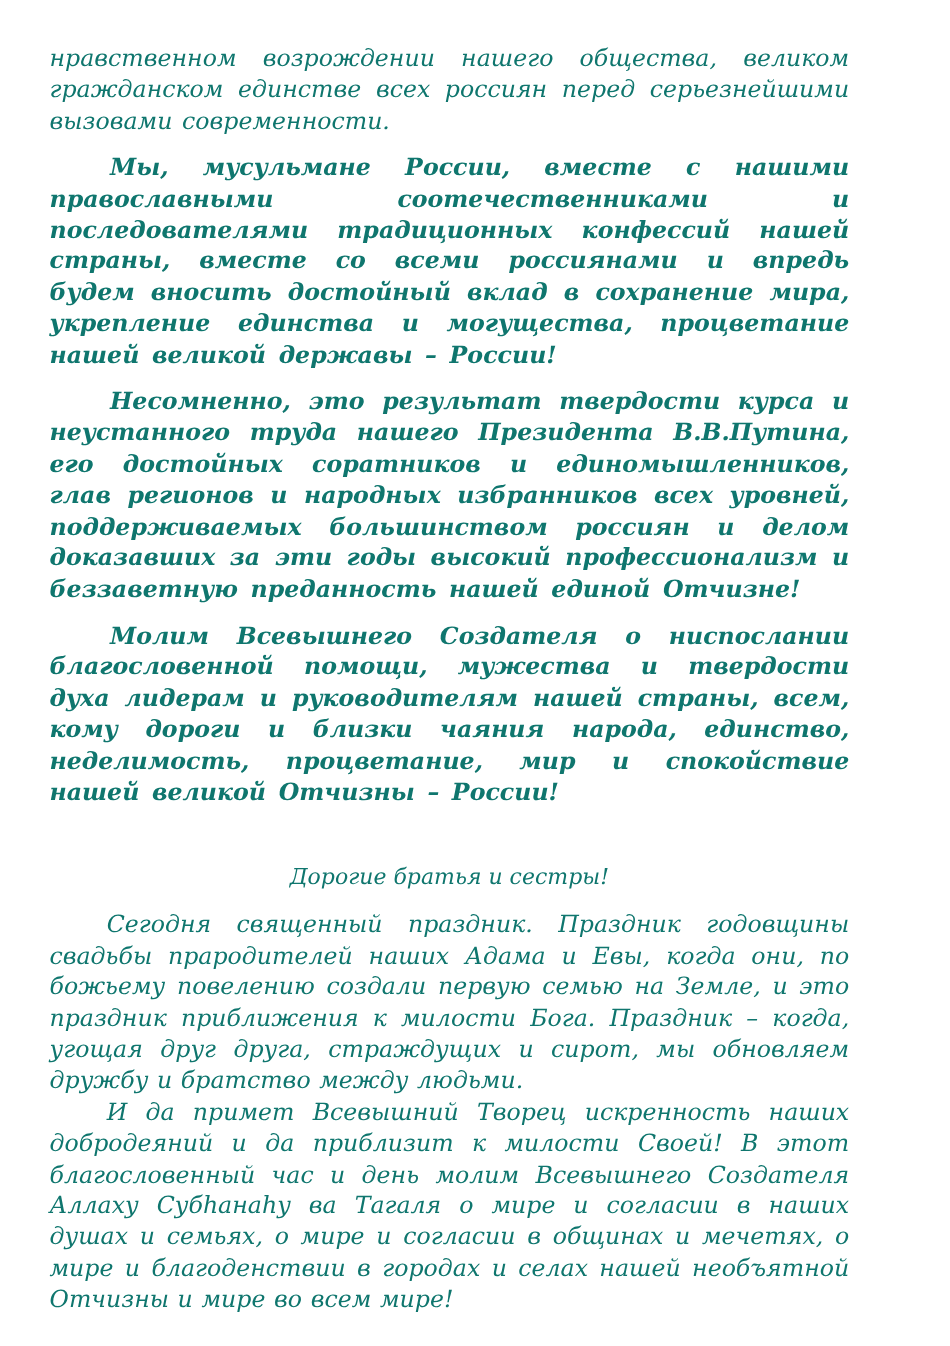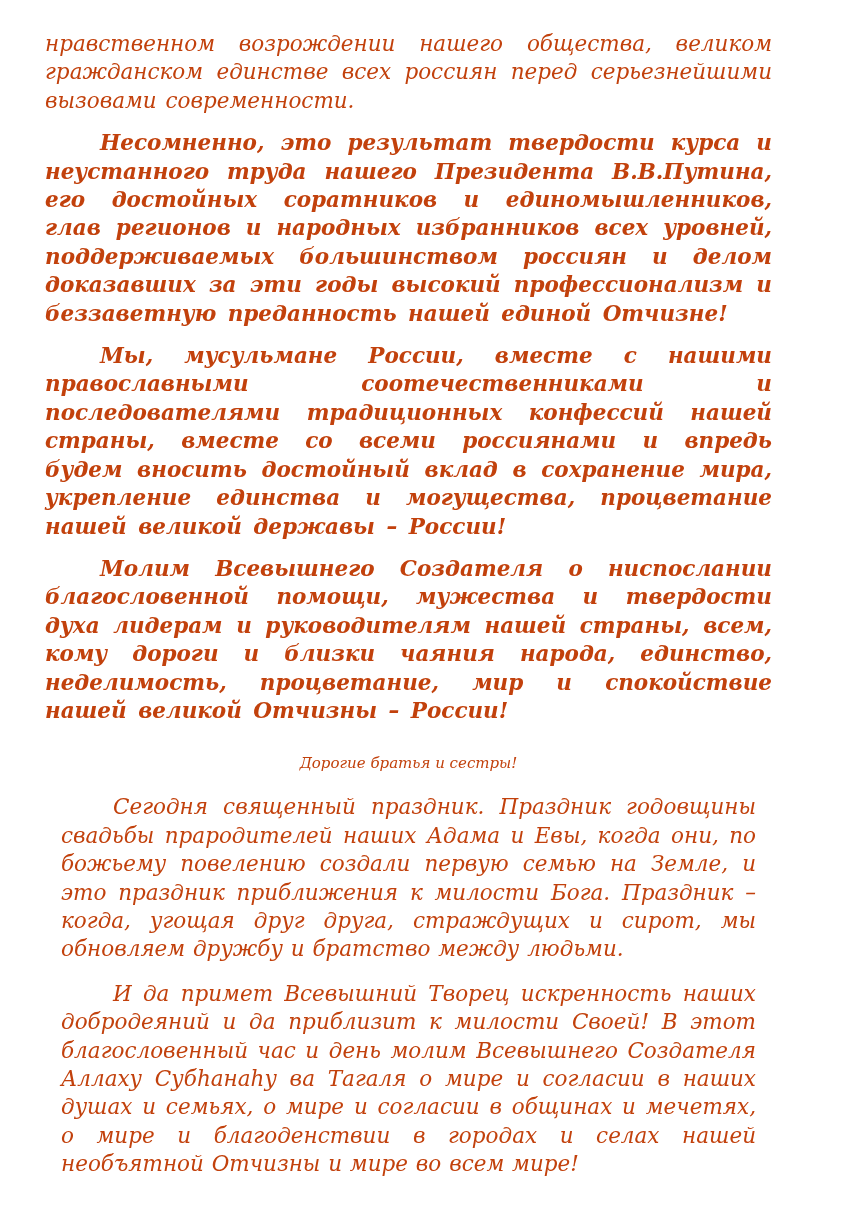--- a/index.html
+++ b/index.html
@@ -9,65 +9,65 @@
   }
   body {
     width: 864px;
     height: 1224px;
     overflow: hidden;
   }
   .page {
     box-sizing: border-box;
     width: 804px;
     height: 1224px;
-    padding: 30px 32px 0 45px;
+    padding: 40px 32px 0 45px;
     background: #ffffff;
     font-family: "DejaVu Serif", "Liberation Serif", serif;
     font-style: italic;
-    color: #c2410c;
+    color: #0f766e;
   }
   .para {
     margin: 0 0 14px 0;
     font-size: 21.5px;
     line-height: 28.4px;
     text-align: justify;
     text-indent: 55px;
     word-spacing: 2px;
   }
   .para.continuation {
     text-indent: 0;
   }
   .para.bold {
     font-weight: bold;
     word-spacing: 4px;
   }
   .section-heading {
-    margin: 24px 0 16px 0;
-    font-size: 15px;
+    margin: 48px 0 16px 0;
+    font-size: 20px;
     font-weight: normal;
     font-style: italic;
     text-align: center;
     line-height: 28px;
   }
   .para.lower {
-    margin: 16px;
+    margin: 0;
     text-indent: 52px;
     word-spacing: 1px;
   }
 </style>
 </head>
 <body>
 
 <div class="page">
 
   <p class="para continuation">нравственном возрождении нашего общества, великом гражданском единстве всех россиян перед серьезнейшими вызовами современности.</p>
 
+  <p class="para bold">Мы, мусульмане России, вместе с нашими православными соотечественниками и последователями традиционных конфессий нашей страны, вместе со всеми россиянами и впредь будем вносить достойный вклад в сохранение мира, укрепление единства и могущества, процветание нашей великой державы – России!</p>
+
   <p class="para bold">Несомненно, это результат твердости курса и неустанного труда нашего Президента В.В.Путина, его достойных соратников и единомышленников, глав регионов и народных избранников всех уровней, поддерживаемых большинством россиян и делом доказавших за эти годы высокий профессионализм и беззаветную преданность нашей единой Отчизне!</p>
-
-  <p class="para bold">Мы, мусульмане России, вместе с нашими православными соотечественниками и последователями традиционных конфессий нашей страны, вместе со всеми россиянами и впредь будем вносить достойный вклад в сохранение мира, укрепление единства и могущества, процветание нашей великой державы – России!</p>
 
   <p class="para bold">Молим Всевышнего Создателя о ниспослании благословенной помощи, мужества и твердости духа лидерам и руководителям нашей страны, всем, кому дороги и близки чаяния народа, единство, неделимость, процветание, мир и спокойствие нашей великой Отчизны – России!</p>
 
   <h2 class="section-heading">Дорогие братья и сестры!</h2>
 
   <p class="para lower">Сегодня священный праздник. Праздник годовщины свадьбы прародителей наших Адама и Евы, когда они, по божьему повелению создали первую семью на Земле, и это праздник приближения к милости Бога. Праздник – когда, угощая друг друга, страждущих и сирот, мы обновляем дружбу и братство между людьми.</p>
 
 
 
   <p class="para lower">И да примет Всевышний Творец искренность наших добродеяний и да приблизит к милости Своей! В этот благословенный час и день молим Всевышнего Создателя Аллаху Субһанаһу ва Тагаля о мире и согласии в наших душах и семьях, о мире и согласии в общинах и мечетях, о мире и благоденствии в городах и селах нашей необъятной Отчизны и мире во всем мире!</p>

